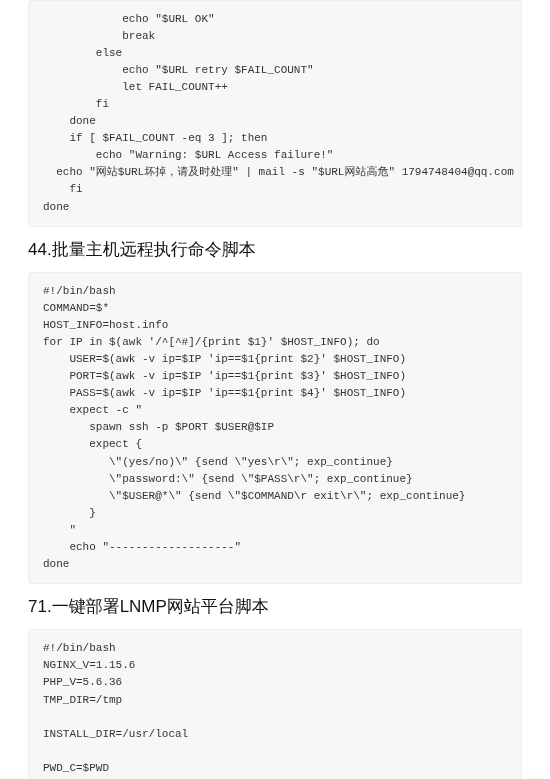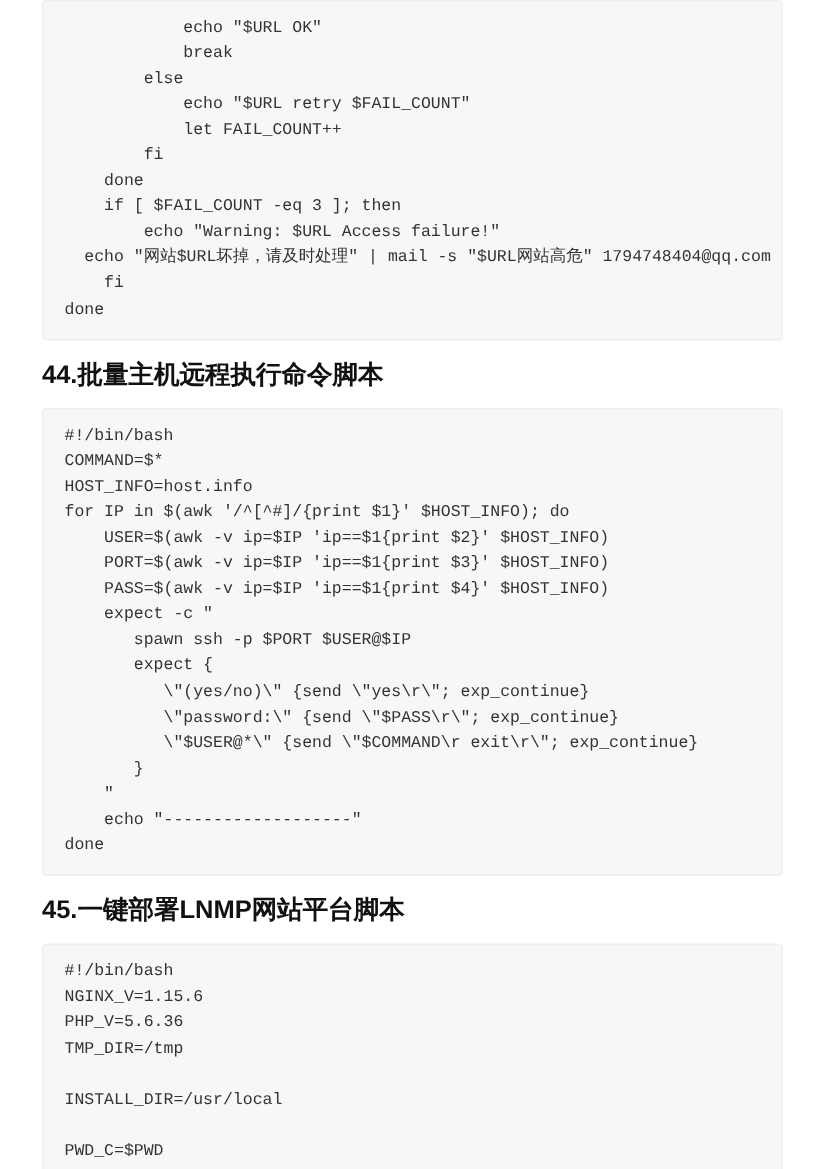--- a/index.html
+++ b/index.html
@@ -20,21 +20,21 @@
     margin: 0 0 10px 0;
     font-family: Consolas, Menlo, "Courier New", monospace;
     font-size: 11px;
     line-height: 1.55;
     white-space: pre;
     overflow-x: auto;
     color: #333;
   }
   h2.section-heading {
     font-size: 17px;
-    font-weight: 700;
+    font-weight: 400;
     margin: 6px 0 10px 0;
     color: #111;
   }
 </style>
 </head>
 <body>
 
 <pre class="code-block">            echo "$URL OK"
             break
         else
@@ -61,21 +61,21 @@
        spawn ssh -p $PORT $USER@$IP
        expect {
           \"(yes/no)\" {send \"yes\r\"; exp_continue}
           \"password:\" {send \"$PASS\r\"; exp_continue}
           \"$USER@*\" {send \"$COMMAND\r exit\r\"; exp_continue}
        }
     "
     echo "-------------------"
 done</pre>
 
-<h2 class="section-heading">45.一键部署LNMP网站平台脚本</h2>
+<h2 class="section-heading">71.一键部署LNMP网站平台脚本</h2>
 
 <pre class="code-block">#!/bin/bash
 NGINX_V=1.15.6
 PHP_V=5.6.36
 TMP_DIR=/tmp
 
 INSTALL_DIR=/usr/local
 
 PWD_C=$PWD
 

